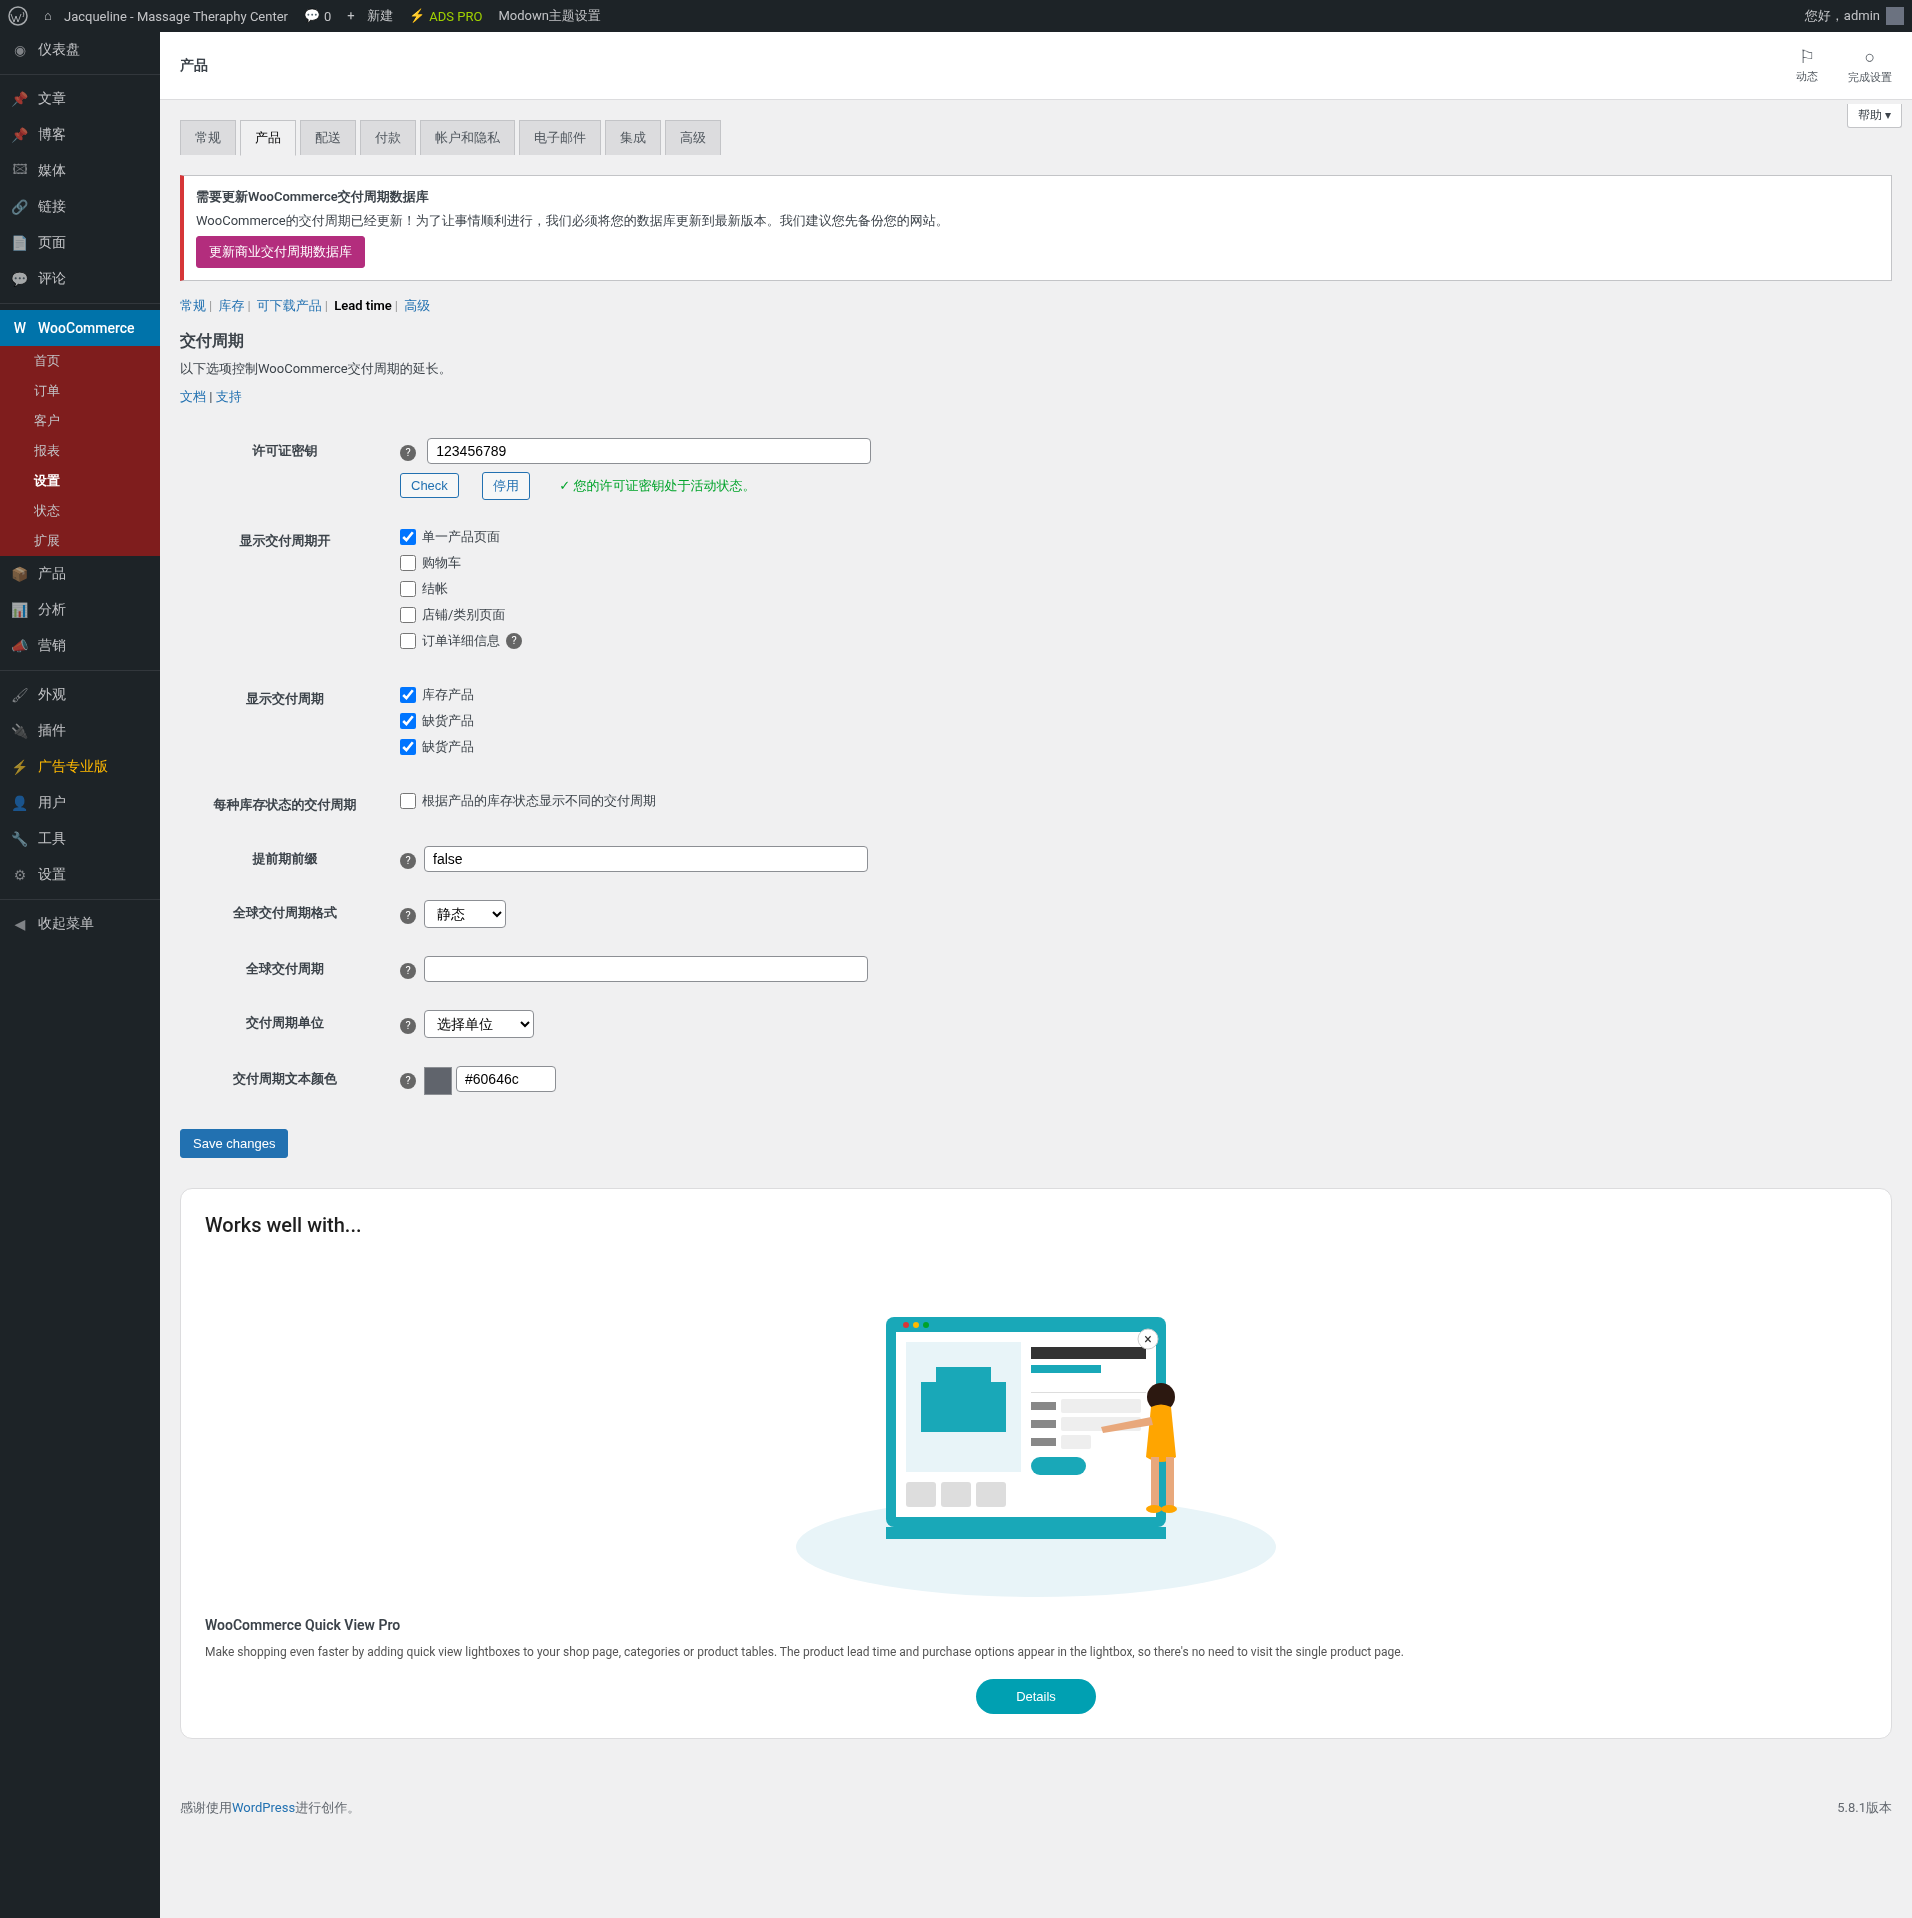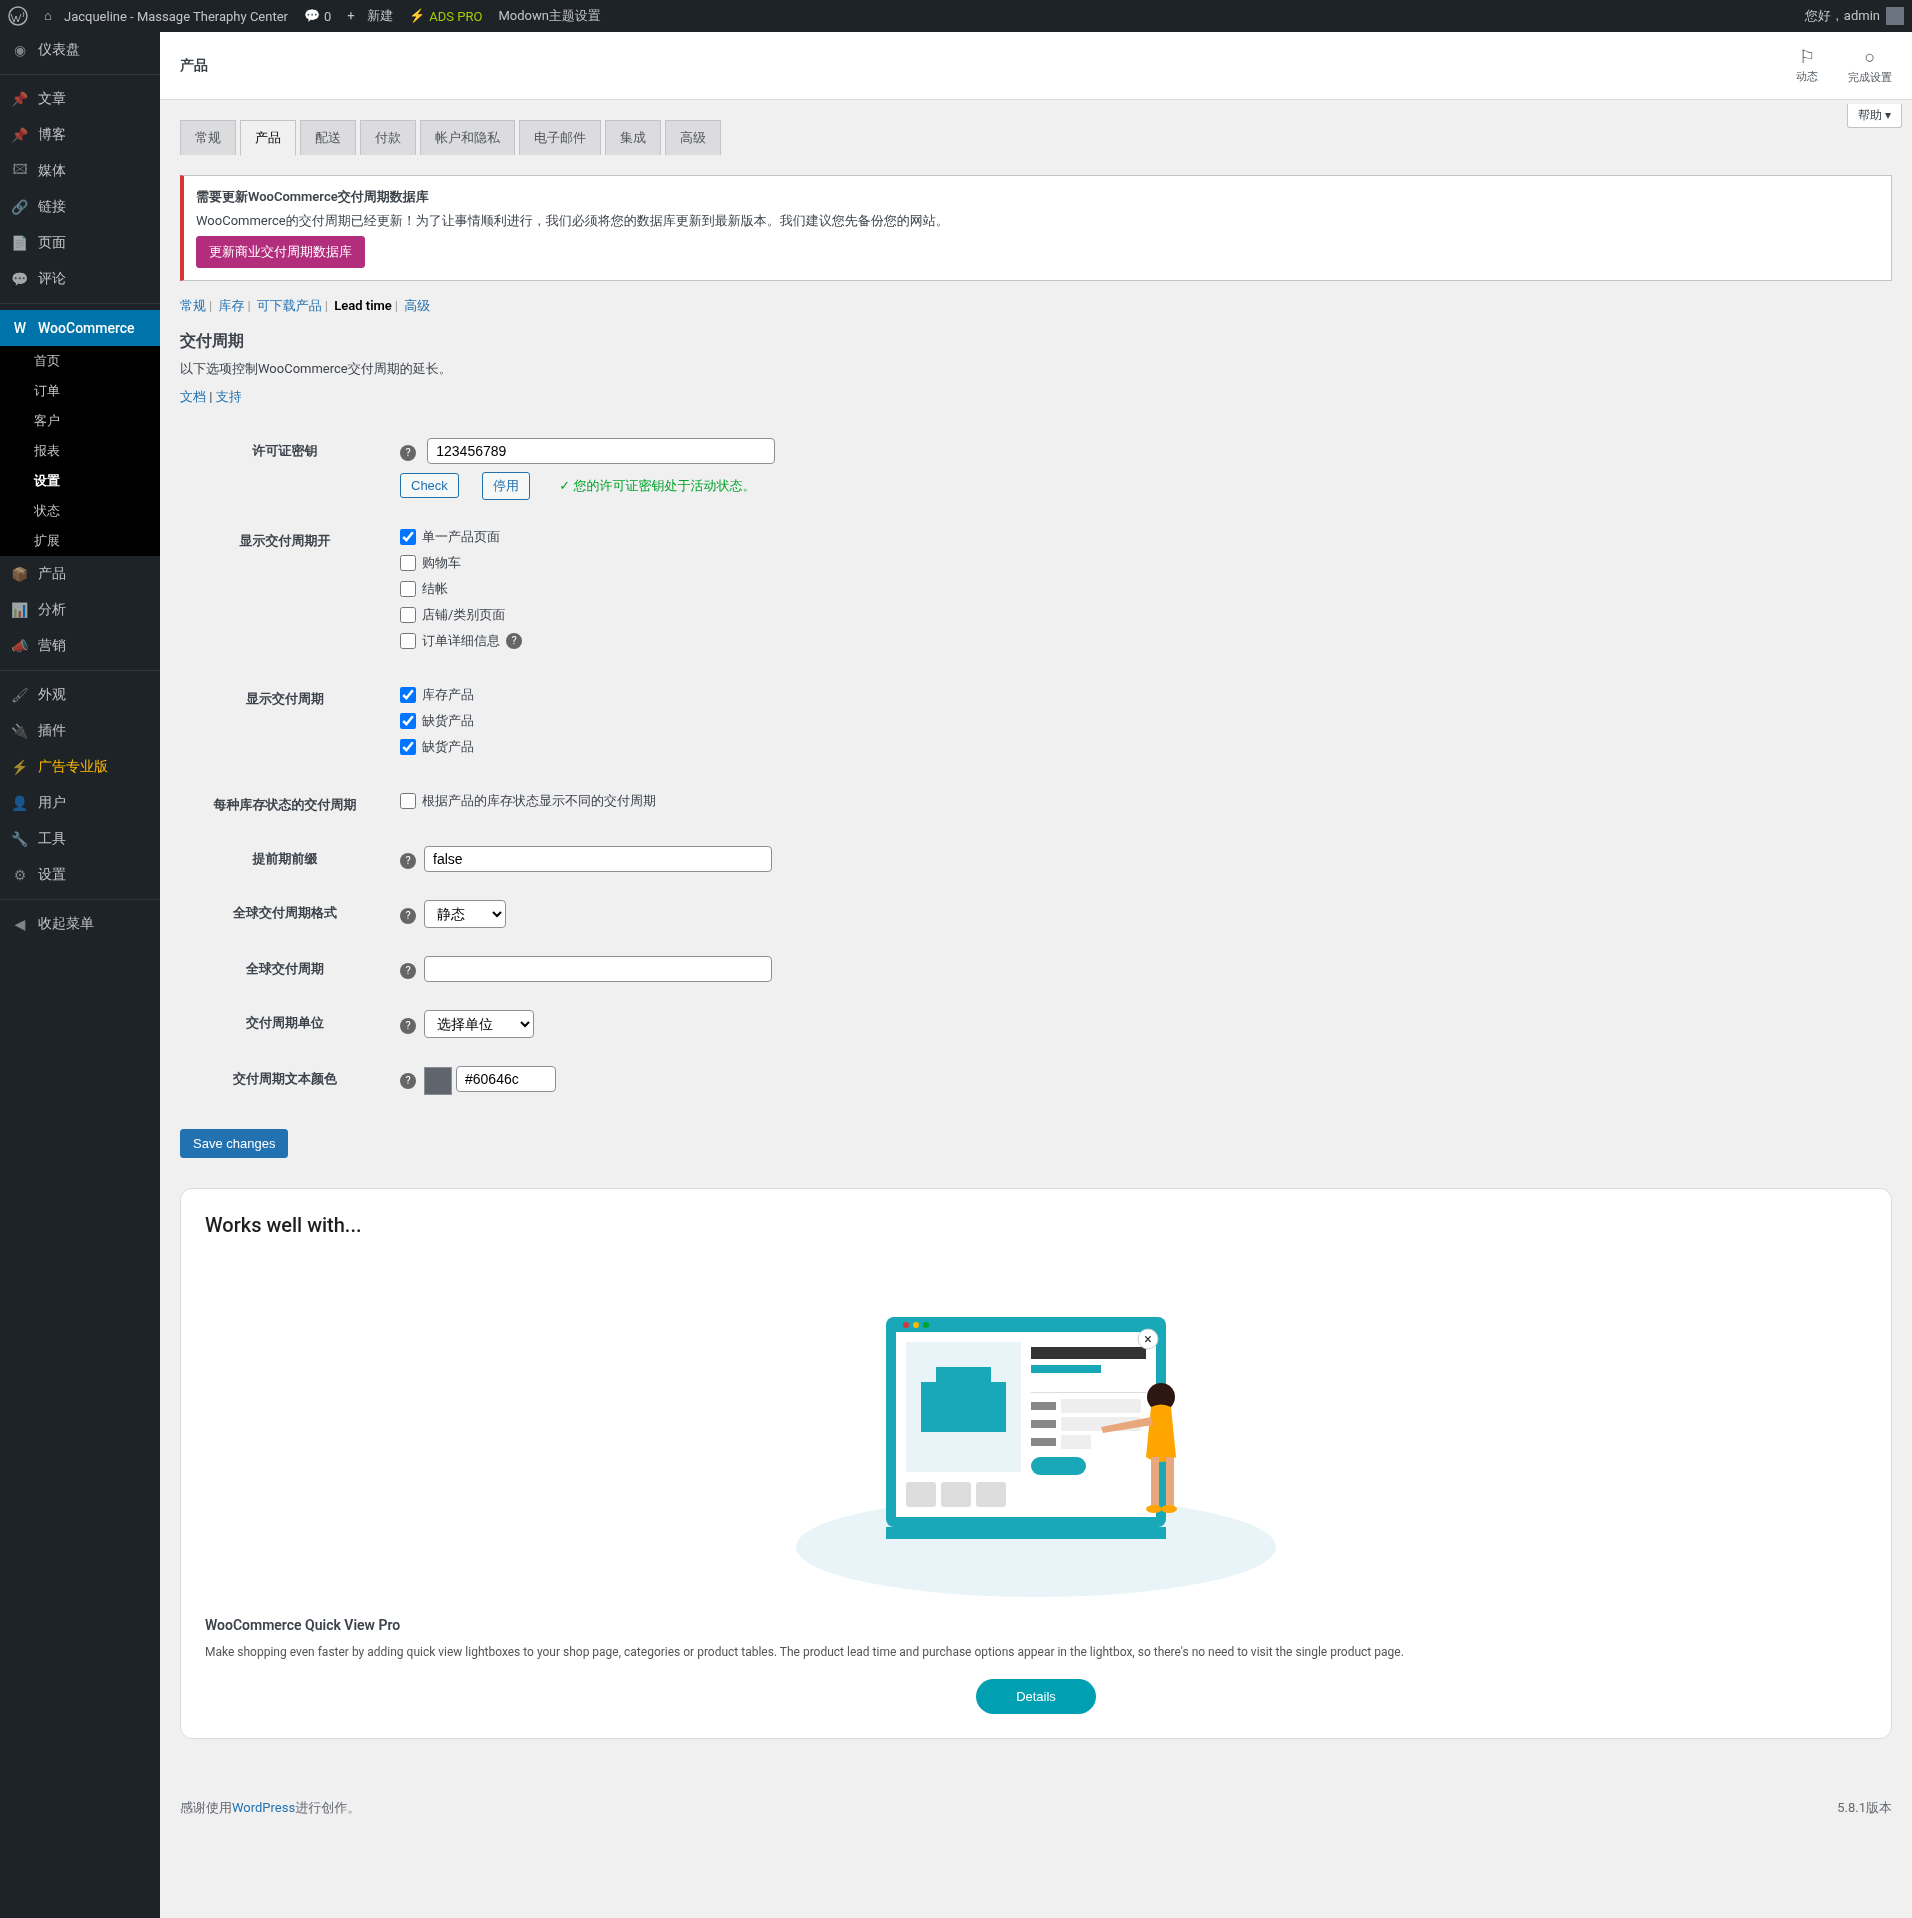--- a/index.html
+++ b/index.html
@@ -13,21 +13,21 @@
 #adminbar svg{width:20px;height:20px;fill:#a7aaad}
 .ab-icon{width:16px;height:16px;display:inline-block;margin-right:4px}
 
 
 #adminmenu{position:fixed;top:32px;left:0;bottom:0;width:160px;background:#1d2327;color:#c3c4c7;overflow-y:auto}
 .menu-item{display:flex;align-items:center;padding:8px 10px;color:#c3c4c7;cursor:pointer;font-size:14px}
 .menu-item.current{background:#0073aa;color:#fff;font-weight:500;position:relative}
 .menu-item.current::after{content:"";position:absolute;right:-8px;top:50%;margin-top:-8px;border:8px solid transparent;border-right-color:#f0f0f1}
 .menu-item .mi-icon{width:20px;height:20px;margin-right:8px;display:inline-flex;align-items:center;justify-content:center;opacity:.6}
 .menu-item.current .mi-icon{opacity:1}
-.submenu{background:#000000}
+.submenu{background:#7f1d1d}
 .submenu .sub-item{display:block;padding:6px 12px 6px 34px;color:#c3c4c7;font-size:13px;cursor:pointer}
 .submenu .sub-item.active{color:#fff;font-weight:600}
 .menu-sep{border-top:1px solid #32373c;margin:6px 0}
 .menu-item.ads{color:#ffb900}
 
 
 #wpcontent{margin-left:160px;padding-top:32px}
 .page-header{background:#fff;border-bottom:1px solid #dcdcde;padding:14px 20px;display:flex;align-items:center;justify-content:space-between}
 .page-header h1{font-size:14px;font-weight:600}
 .header-actions{display:flex;gap:30px;align-items:flex-start}
@@ -56,21 +56,21 @@
 
 h2.section-title{font-size:16px;font-weight:600;margin-bottom:8px}
 .section-desc{font-size:13px;margin-bottom:10px}
 .doc-links{font-size:13px;margin-bottom:18px}
 
 
 .form-table{width:100%;border-collapse:collapse}
 .form-table th{width:220px;text-align:center;vertical-align:top;padding:18px 10px 18px 0;font-weight:600;font-size:13px}
 .form-table td{padding:14px 0;vertical-align:top;font-size:13px}
 .help-tip{display:inline-block;width:16px;height:16px;border-radius:50%;background:#666;color:#fff;text-align:center;line-height:16px;font-size:11px;margin-right:8px;vertical-align:middle}
-input[type=text]{border:1px solid #8c8f94;border-radius:4px;padding:4px 8px;font-size:14px;width:348px;background:#fff}
+input[type=text]{border:1px solid #8c8f94;border-radius:4px;padding:4px 8px;font-size:14px;width:444px;background:#fff}
 input[type=text].short{width:100px}
 select{border:1px solid #8c8f94;border-radius:4px;padding:4px 24px 4px 8px;font-size:14px;background:#fff}
 .btn-sec{background:#f6f7f7;border:1px solid #2271b1;color:#2271b1;padding:4px 10px;border-radius:3px;font-size:13px;cursor:pointer;margin-right:20px}
 .status-ok{color:#00a32a;margin-left:6px}
 .chk-row{display:flex;align-items:center;gap:6px;margin-bottom:8px}
 .chk-row input[type=checkbox]{width:16px;height:16px}
 .color-swatch{display:inline-block;width:28px;height:28px;background:#60646c;border:1px solid #8c8f94;vertical-align:middle;margin-right:4px}
 
 .btn-save{background:#2271b1;color:#fff;border:1px solid #2271b1;padding:6px 12px;border-radius:3px;font-size:13px;cursor:pointer;margin-top:20px}
 

